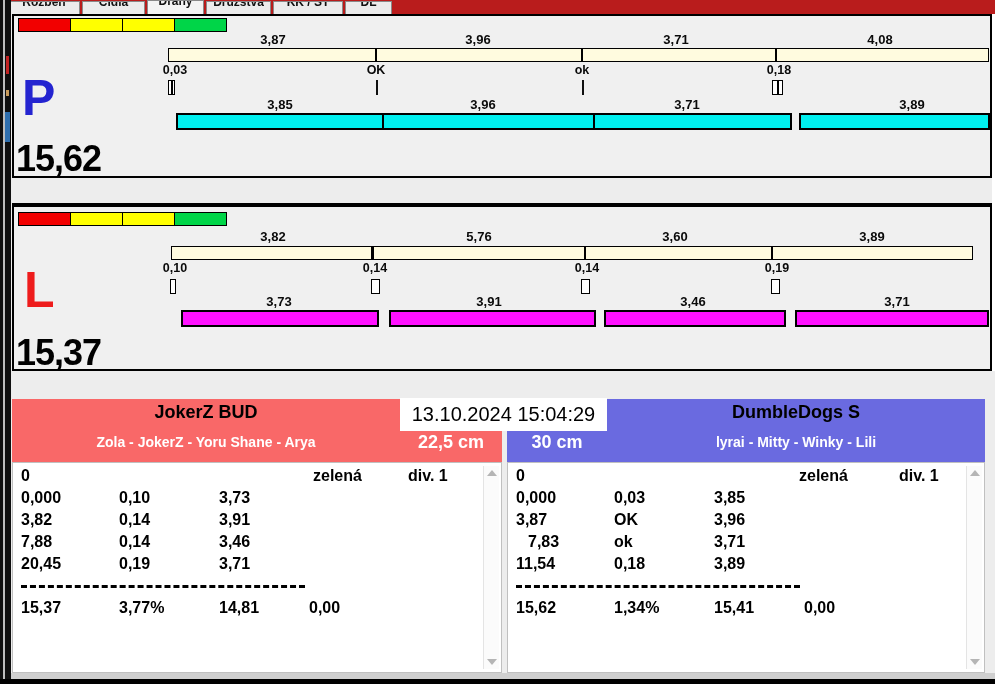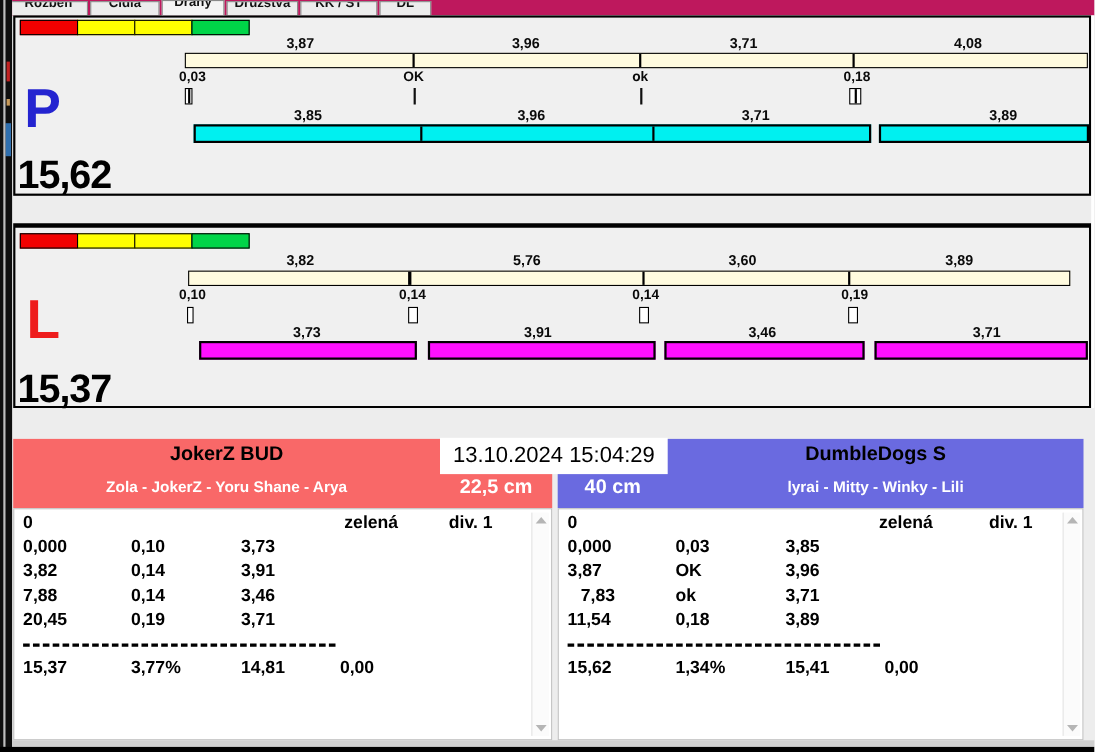--- a/index.html
+++ b/index.html
@@ -6,21 +6,21 @@
   body{width:995px;height:684px;position:relative;overflow:hidden;
        background:#ededed;font-family:"Liberation Sans","DejaVu Sans",sans-serif;color:#000;}
   .abs{position:absolute;}
   
   .edge-left{left:0;top:0;width:11px;height:684px;background:#0f0f0f;}
   .edge-left-line{left:3px;top:0;width:2px;height:679px;background:#bdbdbd;}
   .edge-bottom-gray{left:11px;top:673px;width:984px;height:6px;background:#cfcfcf;}
   .edge-bottom-black{left:0;top:679px;width:995px;height:5px;background:#000;}
   .edge-right-sliver{left:992px;top:14px;width:3px;height:357px;background:#fff;}
   
-  .tabstrip{left:11px;top:0;width:984px;height:14px;background:#be185d;overflow:hidden;}
+  .tabstrip{left:11px;top:0;width:984px;height:14px;background:#b91c1c;overflow:hidden;}
   .tab{position:absolute;top:1px;height:13px;background:#ececec;border:1px solid #8a8a8a;border-bottom:none;
        overflow:hidden;box-sizing:border-box;}
   .tab.active{top:0;height:14px;background:#f4f4f4;z-index:2;}
   .tab span{position:relative;top:-7px;display:block;text-align:center;
             font-weight:bold;font-size:12px;color:#111;white-space:nowrap;}
   
   .lanebox{left:12px;width:980px;background:#f0f0f0;border:2px solid #000;box-sizing:border-box;}
   .lights{display:flex;width:208px;height:14px;}
   .lights div{flex:1 1 auto;border:1px solid #000;margin-right:-1px;box-sizing:border-box;}
   .lt-red{background:#f20000;} .lt-yel{background:#ffff00;} .lt-grn{background:#00d548;}
@@ -179,21 +179,21 @@
 
   <div class="lane-total" style="left:2px;top:127px;">15,37</div>
 </div>
 
 <div class="teamhdr hdr-red" style="left:12px;width:490px;">
   <div class="hdr-title" style="left:0;width:388px;">JokerZ BUD</div>
   <div class="hdr-sub" style="left:0;width:388px;">Zola - JokerZ - Yoru Shane - Arya</div>
   <div class="hdr-height" style="left:388px;width:102px;">22,5 cm</div>
 </div>
 <div class="teamhdr hdr-blue" style="left:507px;width:478px;">
-  <div class="hdr-height" style="left:0;width:100px;">40 cm</div>
+  <div class="hdr-height" style="left:0;width:100px;">30 cm</div>
   <div class="hdr-title" style="left:100px;width:378px;">DumbleDogs S</div>
   <div class="hdr-sub" style="left:100px;width:378px;">lyrai - Mitty - Winky - Lili</div>
 </div>
 <div class="datebox">13.10.2024 15:04:29</div>
 
 <div class="rtable" style="left:12px;width:490px;">
   <div class="cell" style="left:8px;top:4px;">0</div>
   <div class="cell" style="left:300px;top:4px;">zelená</div>
   <div class="cell" style="left:395px;top:4px;">div. 1</div>
 

